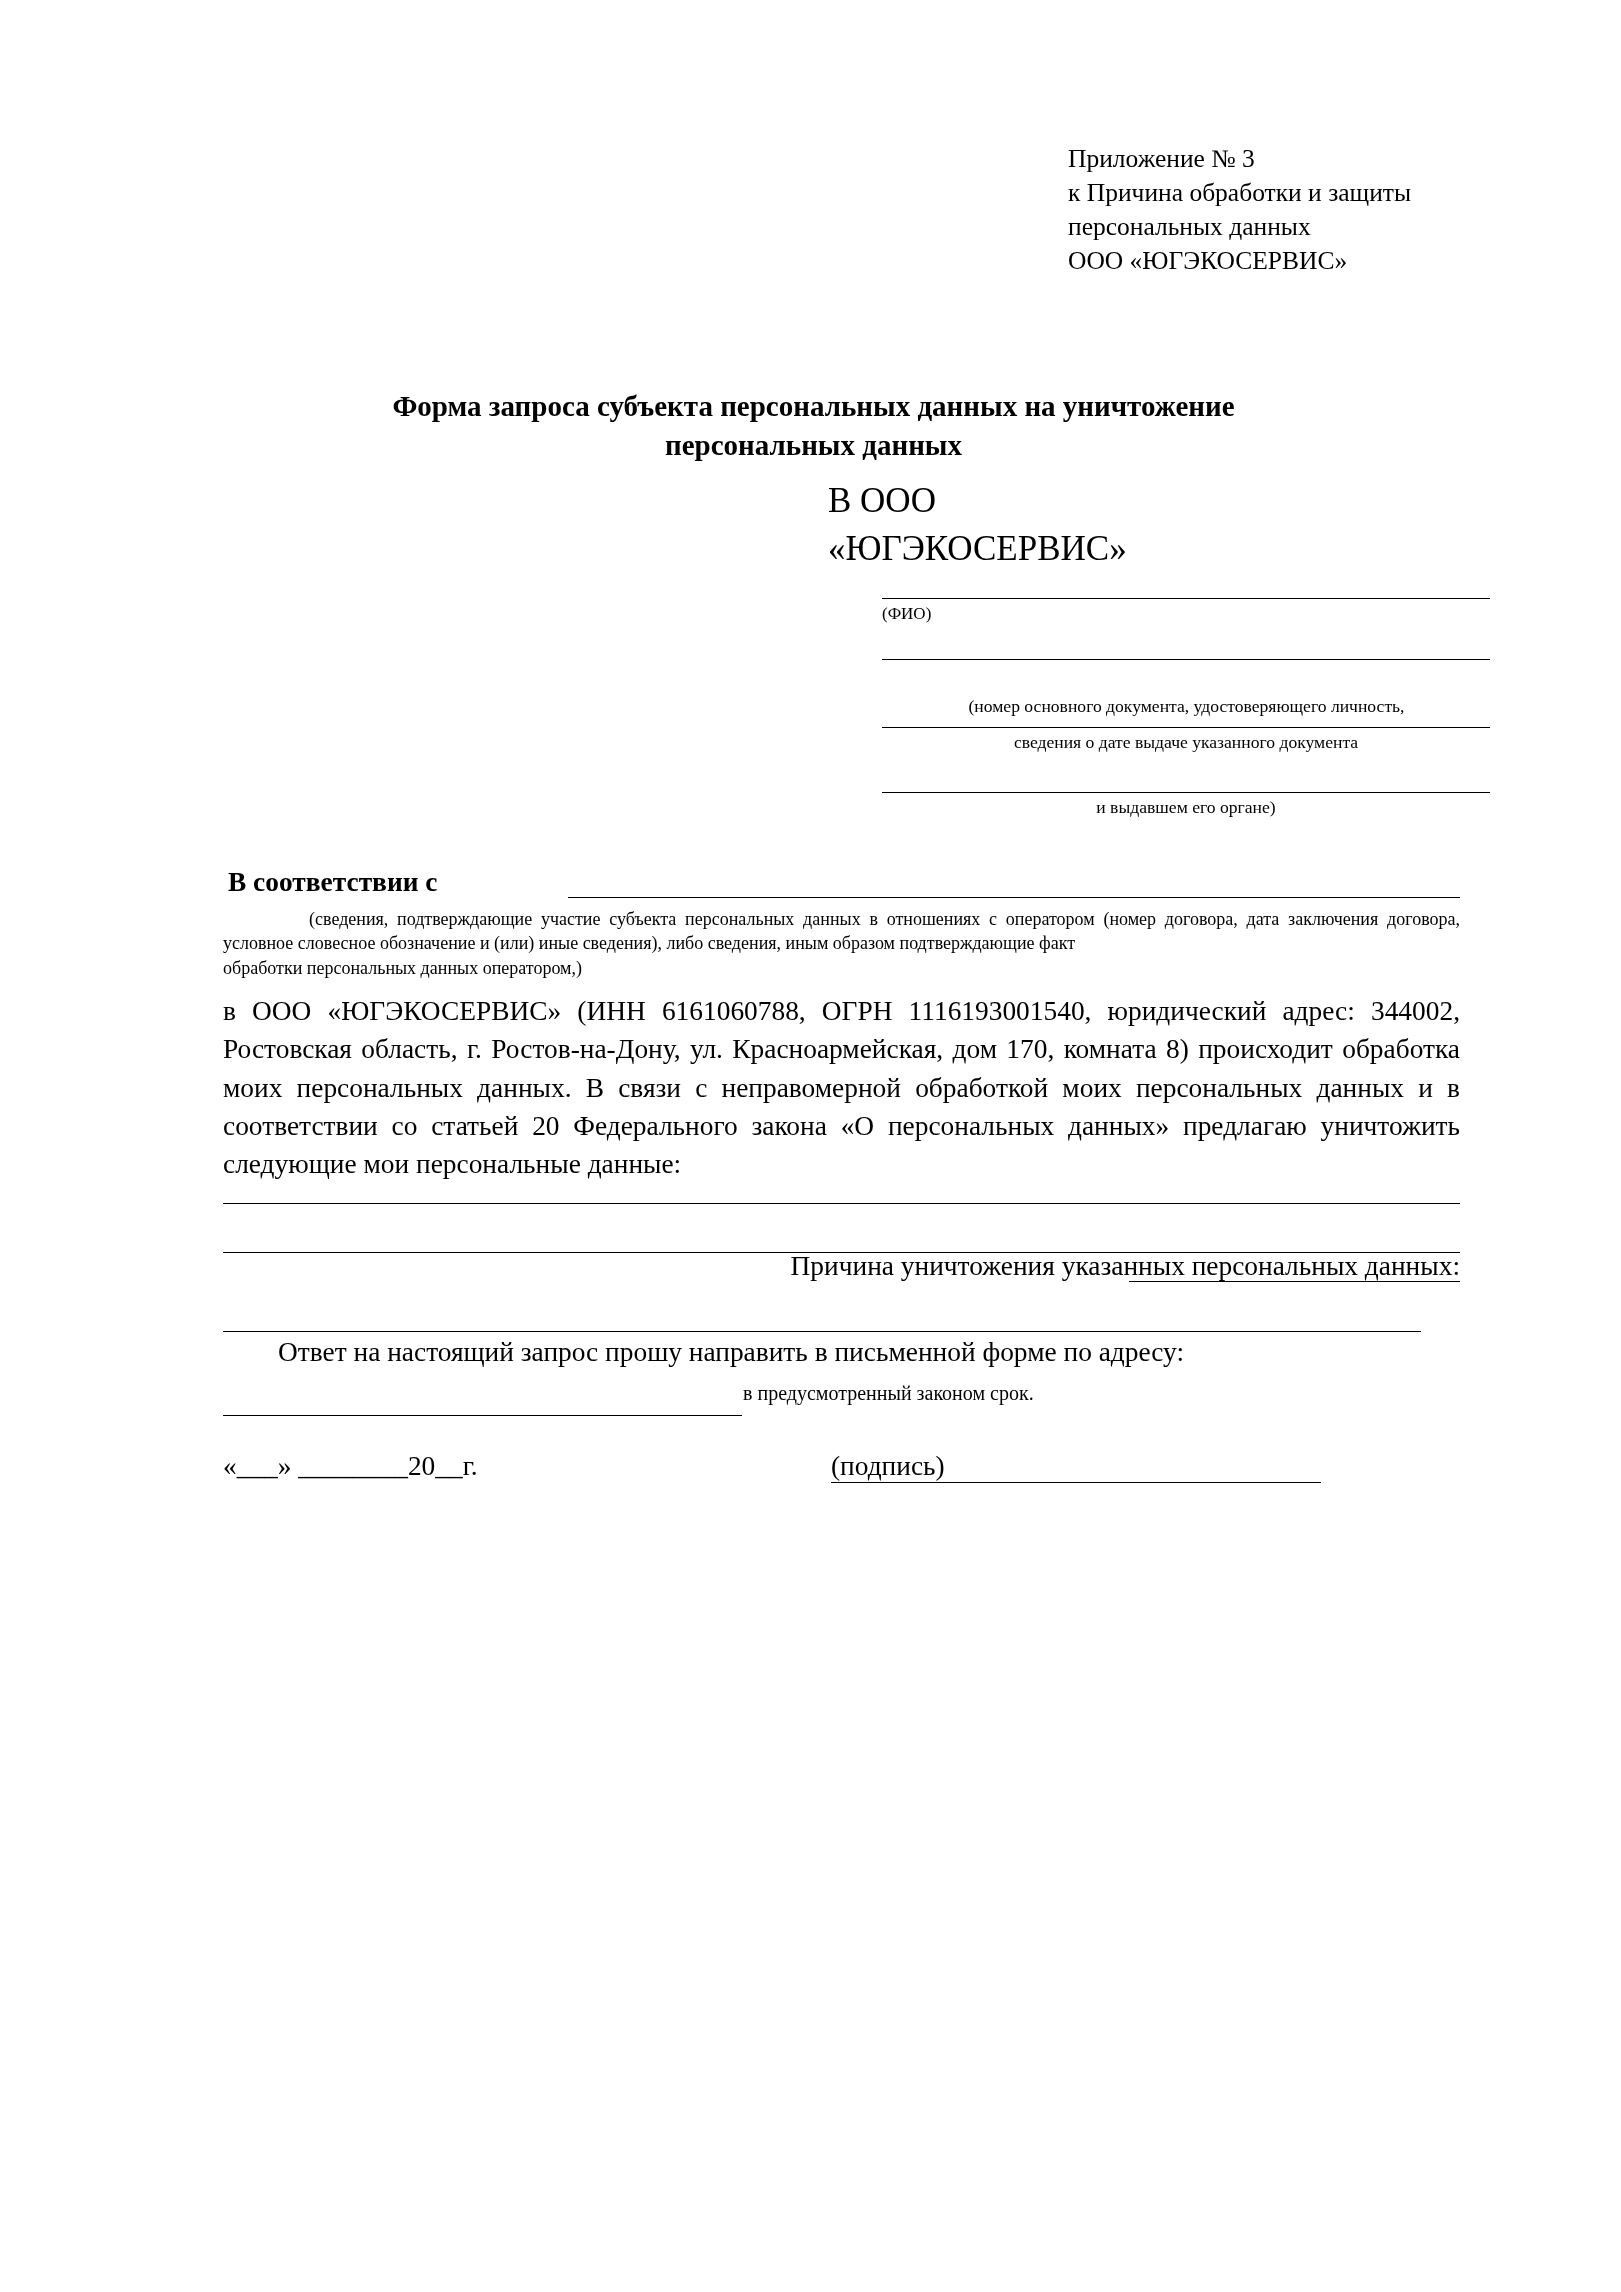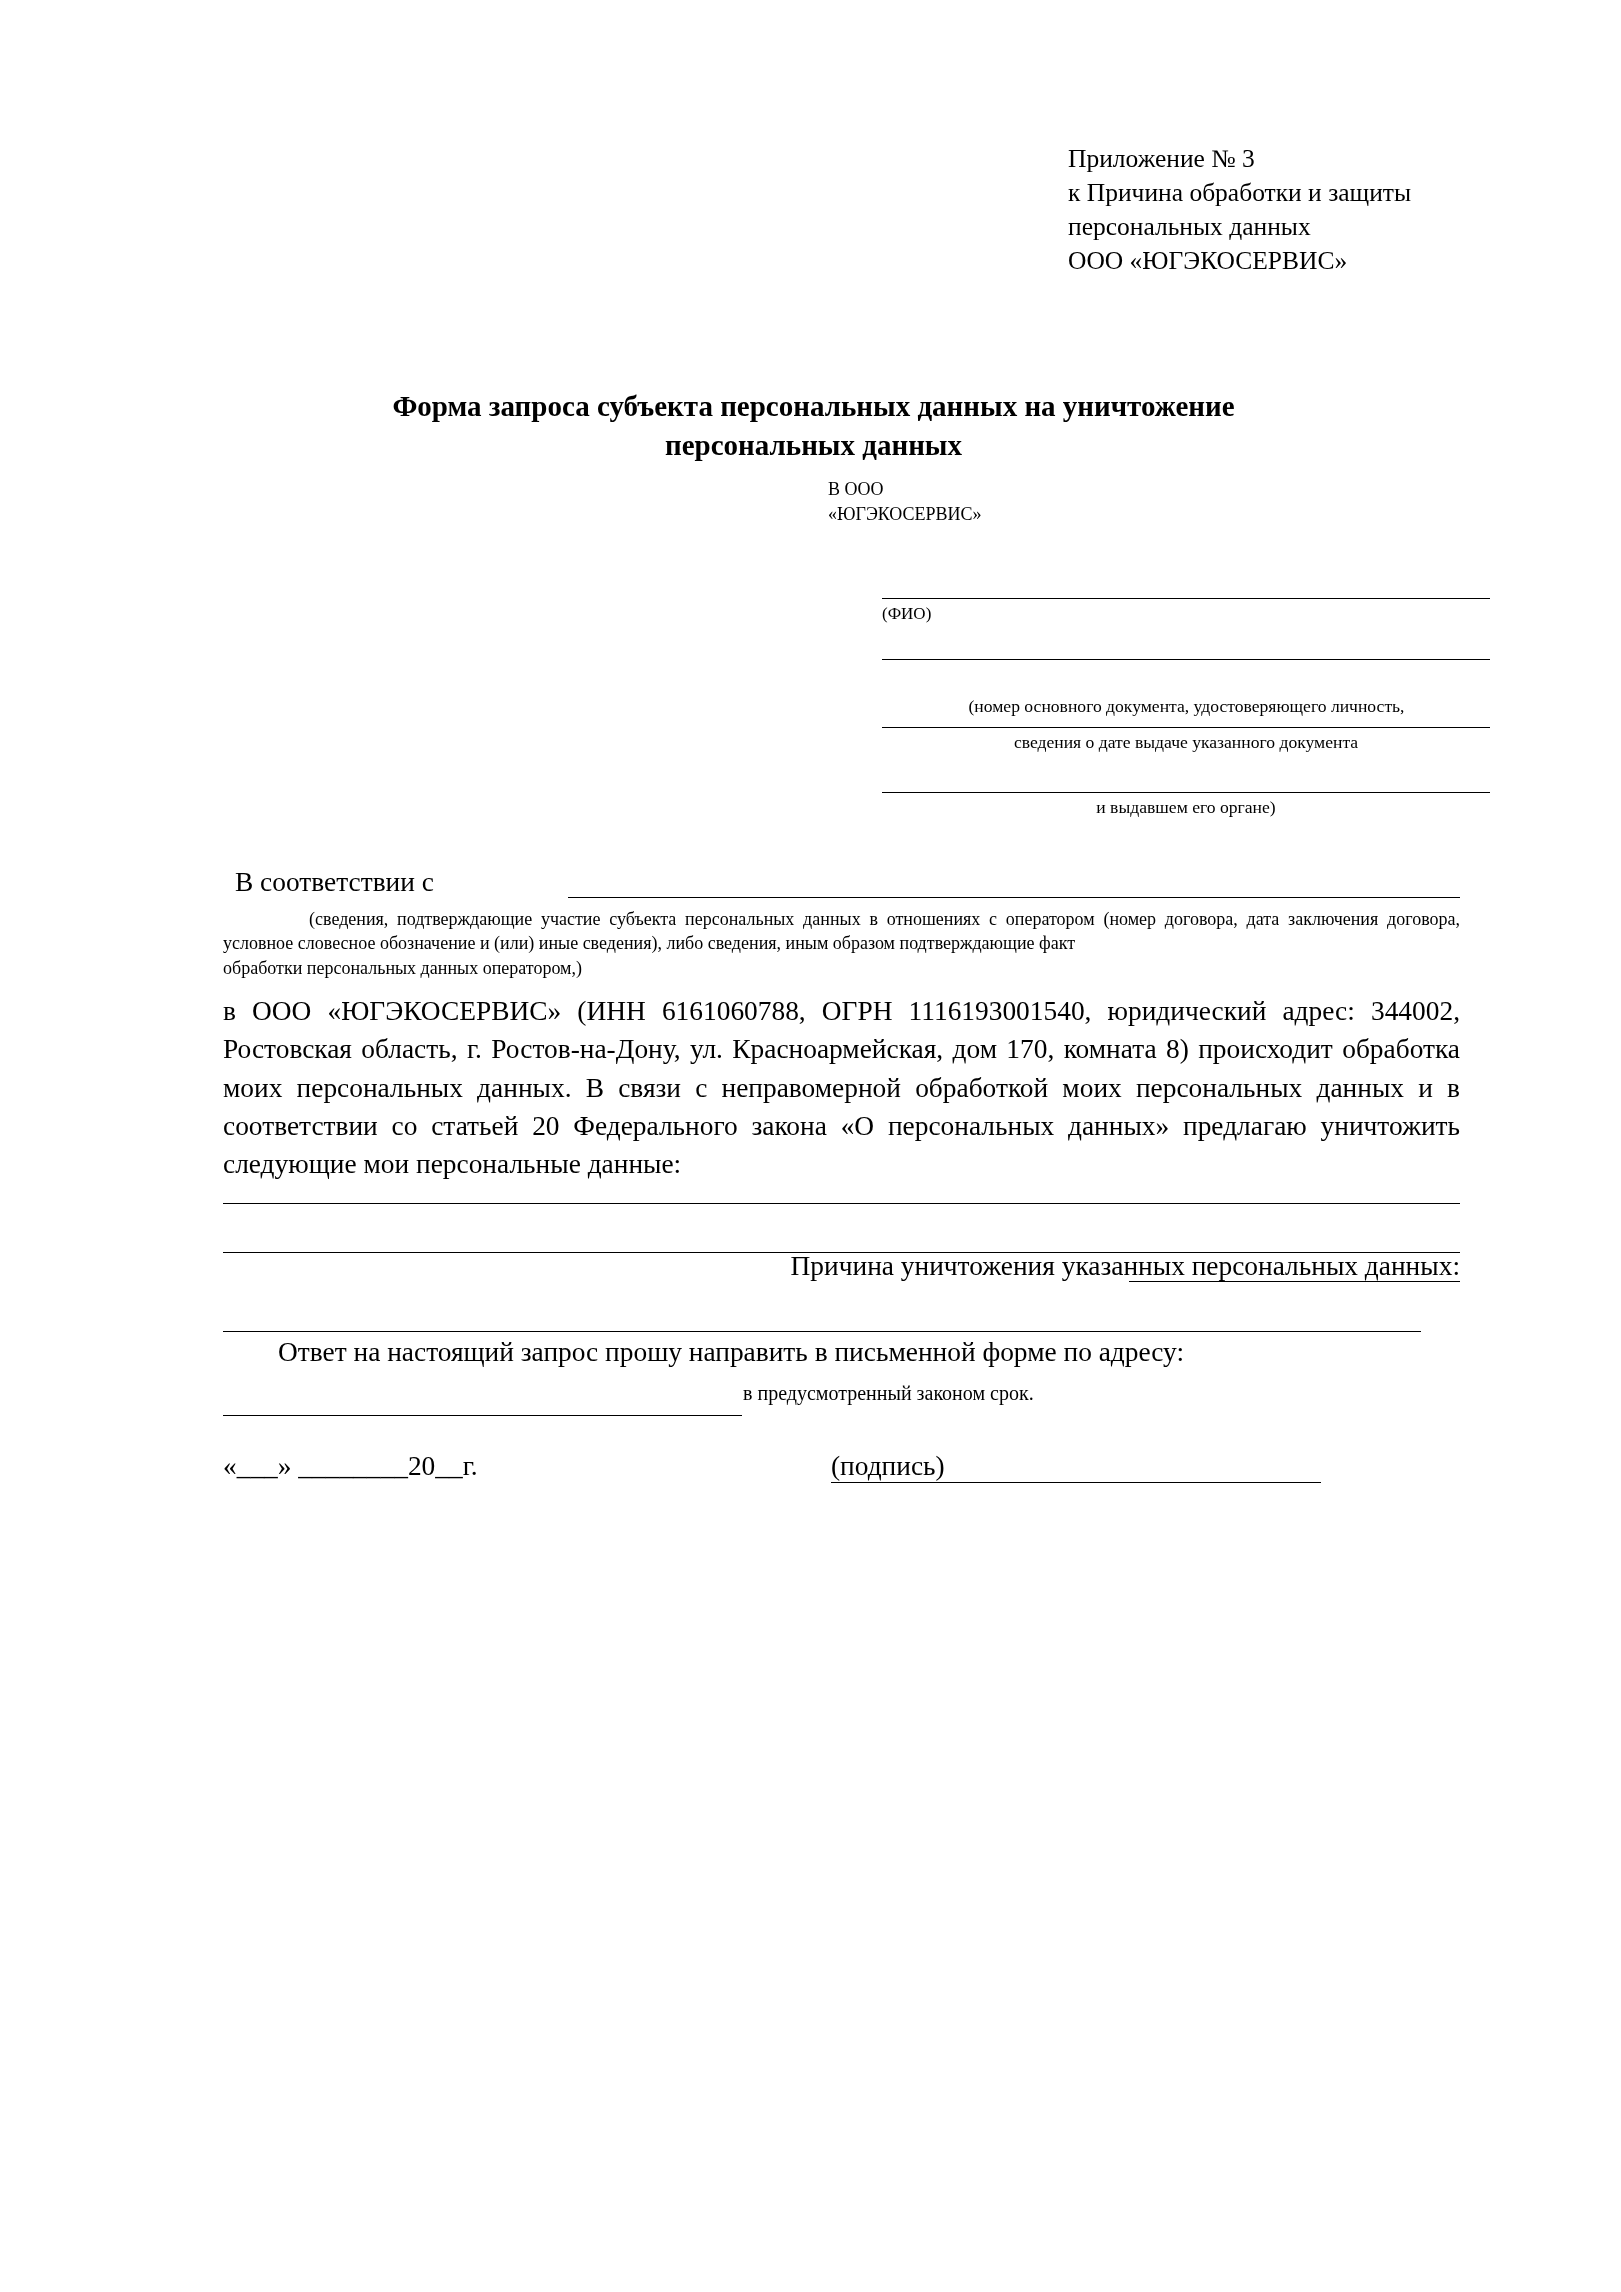--- a/index.html
+++ b/index.html
@@ -44,21 +44,21 @@
     font-size: 29px;
     line-height: 1.35;
   }
 
   
   .addressee {
     position: absolute;
     left: 828px;
     top: 477px;
     width: 686px;
-    font-size: 18px;
+    font-size: 35px;
     line-height: 1.38;
   }
   .addressee .line { white-space: nowrap; }
 
   
   .rule {
     position: absolute;
     border-bottom: 1.6px solid #000;
     height: 0;
   }
@@ -71,24 +71,25 @@
   .caption-sm {
     position: absolute;
     text-align: center;
     font-size: 17.6px;
     line-height: 1.25;
   }
 
   
   .p-insoot {
     position: absolute;
-    left: 235px;
+    left: 228px;
     top: 867px;
     font-size: 27.4px;
     white-space: nowrap;
+    font-weight: bold;
   }
   .smallnote {
     position: absolute;
     left: 223px;
     top: 907px;
     width: 1237px;
     font-size: 18px;
     line-height: 1.35;
     text-align: justify;
     text-indent: 86px;

